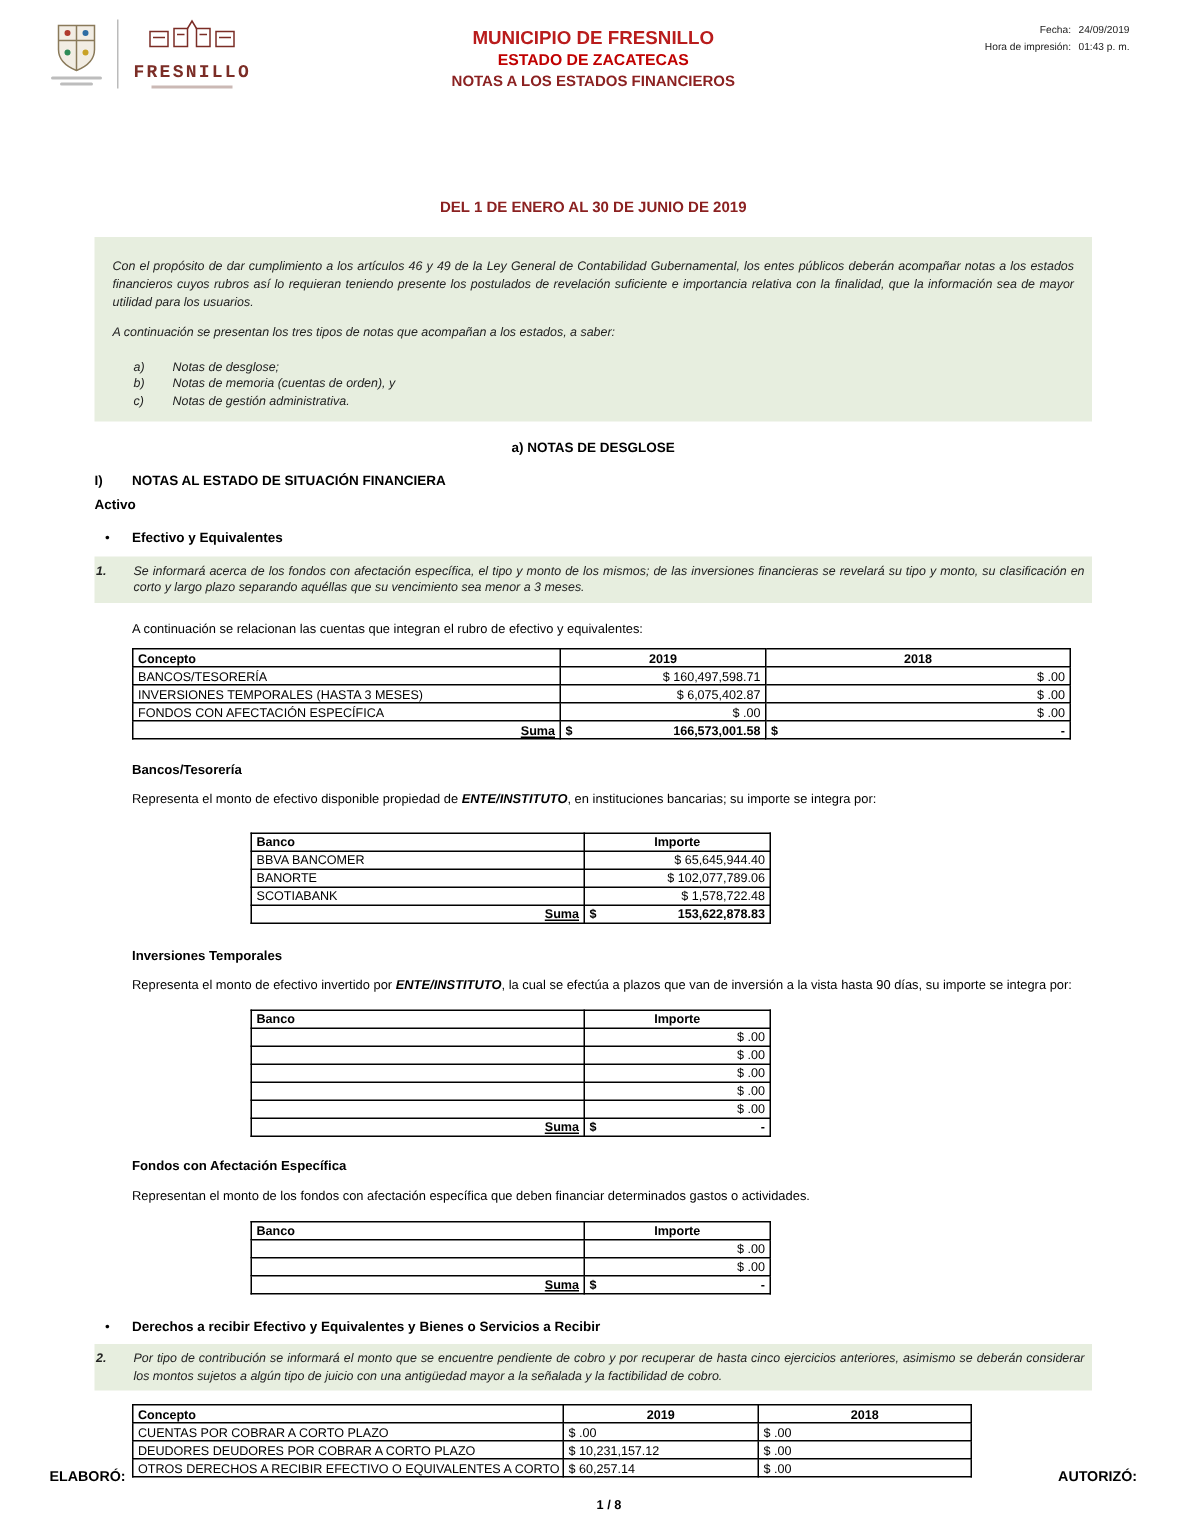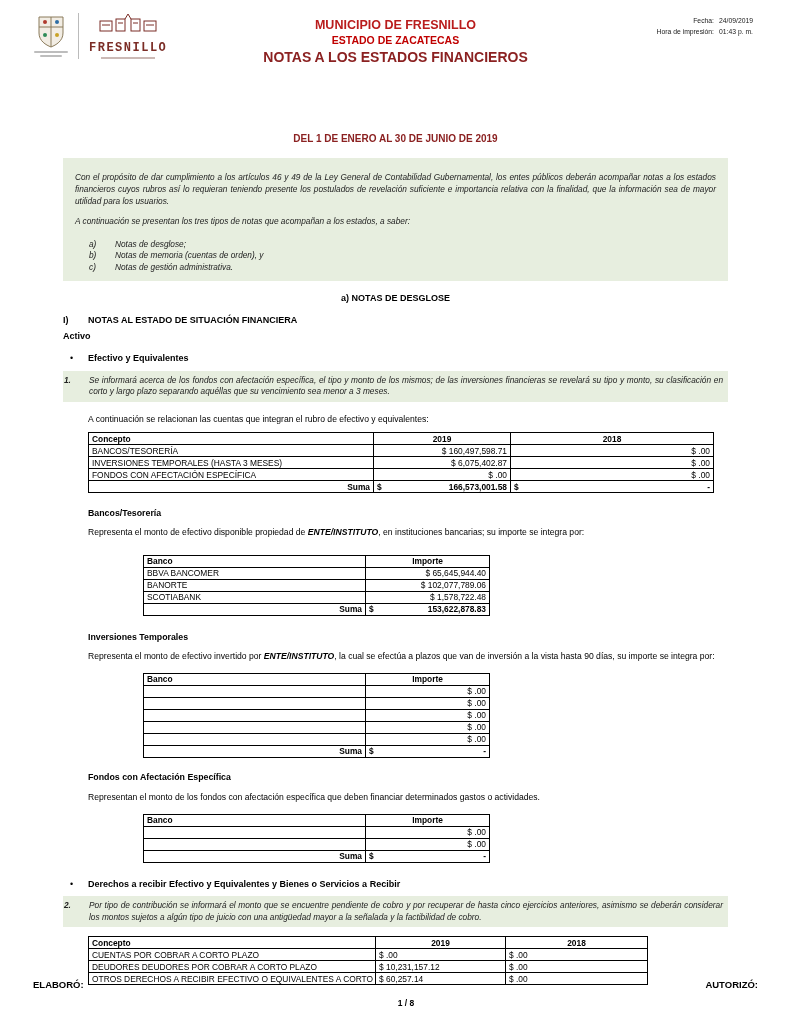--- a/index.html
+++ b/index.html
@@ -12,21 +12,21 @@
   .crest{display:flex;flex-direction:column;align-items:center;gap:2px;}
   .cap-bar{width:34px;height:2px;background:#bdbdbd;border-radius:1px;}
   .cap-bar.short{width:22px;}
   .vsep{width:1px;height:46px;background:#bbb;}
   .flogo{display:flex;flex-direction:column;align-items:center;}
   .flogo-name{font-family:Liberation Mono, monospace;font-weight:bold;color:#7B2D26;font-size:12px;letter-spacing:1.5px;margin-top:9px;}
   .flogo-tag{width:54px;height:2px;background:#cbb9b5;margin-top:2px;}
   .titles{text-align:center;}
   .title1{color:#b91c1c;font-size:12.5px;font-weight:bold;}
   .title2{color:#C00000;font-size:10.5px;font-weight:bold;margin-top:2px;}
-  .title3{color:#8B2121;font-size:14px;font-weight:bold;margin-top:3px;}
+  .title3{color:#8B2121;font-size:10px;font-weight:bold;margin-top:3px;}
   .meta{position:absolute;top:16px;right:28px;font-size:6.8px;color:#1a1a1a;line-height:1.6;}
   .mrow{display:flex;justify-content:flex-end;gap:5px;}
   .mval{width:44px;}
 
   
   .content{padding:0 63px;}
   .period{text-align:center;color:#8B2121;font-weight:bold;font-size:10px;margin-top:35px;}
 
   .intro{background:#E7EEDF;margin-top:14px;padding:6px 12px 7px;font-style:italic;font-size:8.3px;color:#222;}
   .intro .p1{text-align:justify;line-height:1.4;}
@@ -60,26 +60,26 @@
   .p-inv{margin-top:9px;}
   .p-fondos{margin-top:10px;}
 
   table.tbl{border-collapse:collapse;font-size:8.4px;table-layout:fixed;}
   .tbl th,.tbl td{border:1px solid #000;height:11px;padding:0 3px;vertical-align:middle;white-space:nowrap;overflow:hidden;line-height:1;}
   .tbl th{font-weight:bold;text-align:center;}
   .tbl th.th-l{text-align:left;}
   .amt{text-align:right;}
   .amt-l{text-align:left;}
   .suma td{font-weight:bold;}
-  .suma-lbl{text-align:right;}
+  .suma-lbl{text-align:right;text-decoration:underline;}
   .mflex{display:flex;justify-content:space-between;align-items:center;}
 
   .t1{margin:7px 0 0 25px;width:625px;}
   .t1 col.w1{width:285px;} .t1 col.w2{width:137px;} .t1 col.w3{width:203px;}
-  .tn{margin-left:80px;width:346px;}
+  .tn{margin-left:104px;width:346px;}
   .tn col.wa{width:222px;} .tn col.wb{width:124px;}
   .t2{margin-top:16px;}
   .t3{margin-top:10px;}
   .t4{margin-top:11px;}
   .t5{margin:9px 0 0 25px;width:559px;}
   .t5 col.v1{width:287px;} .t5 col.v2{width:130px;} .t5 col.v3{width:142px;}
 
   
   .footer-l{position:absolute;left:33px;bottom:34px;font-weight:bold;font-size:9.5px;}
   .footer-r{position:absolute;right:33px;bottom:34px;font-weight:bold;font-size:9.5px;}

